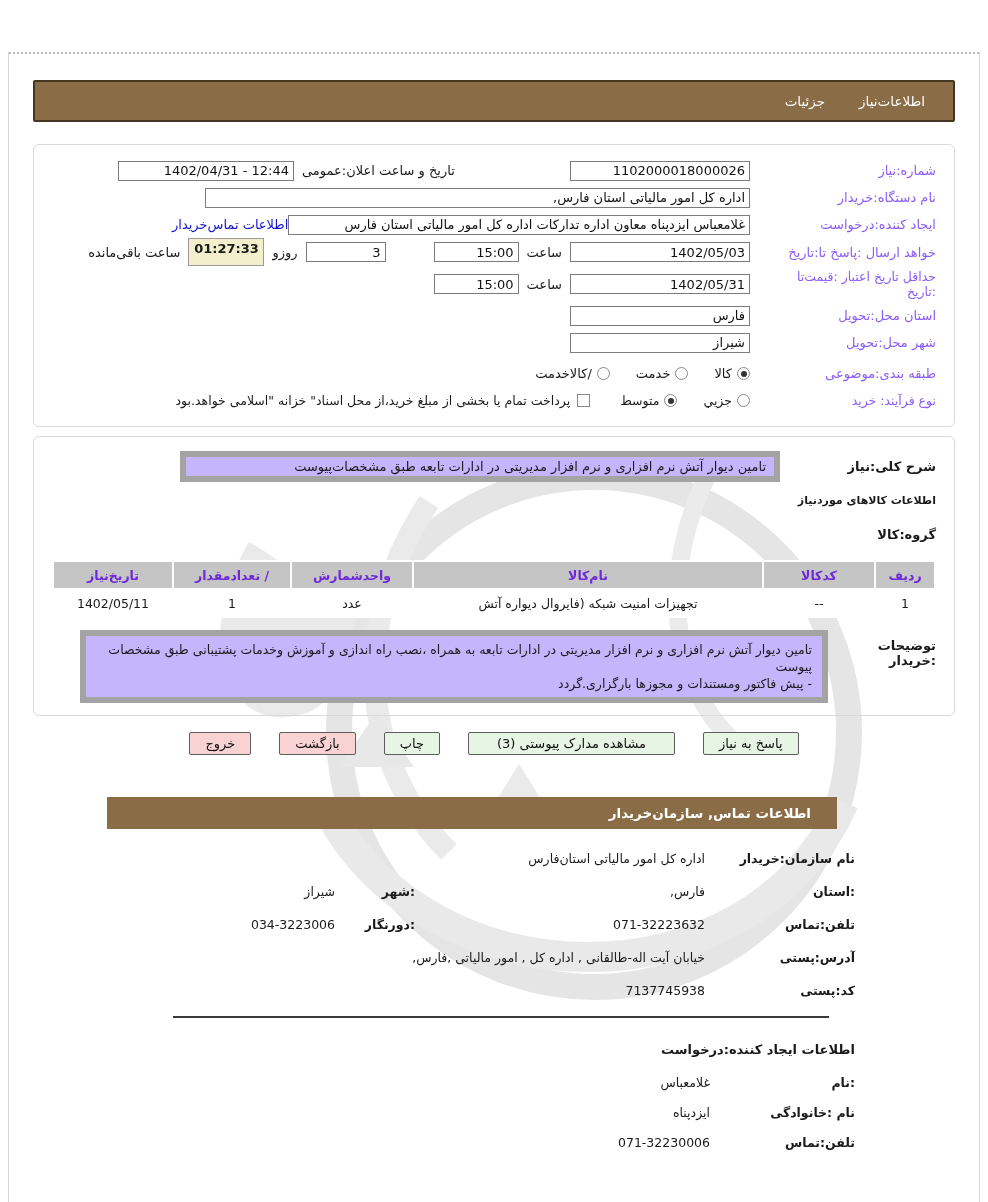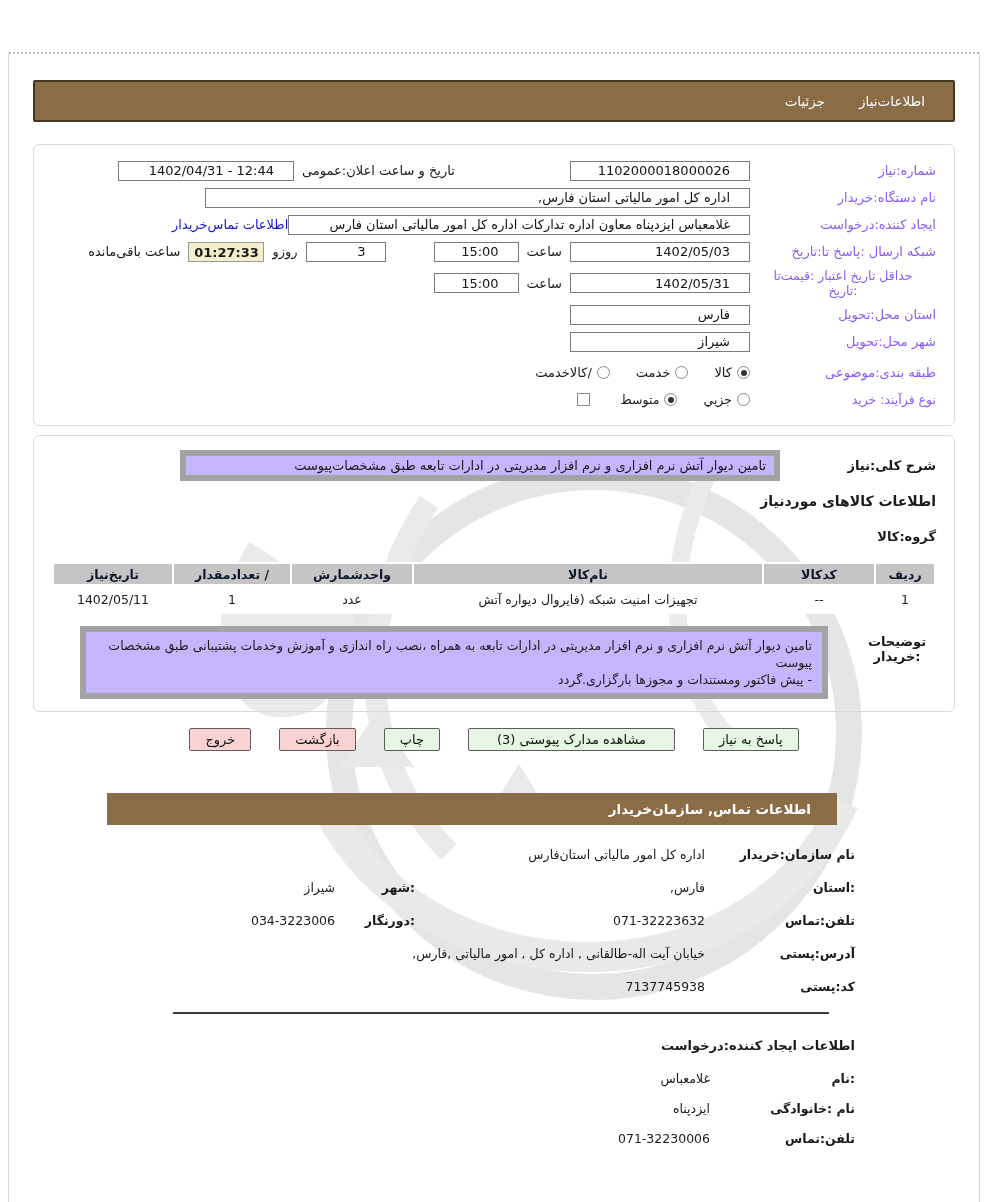--- a/index.html
+++ b/index.html
@@ -17,46 +17,46 @@
   .tabbar { margin:26px 24px 0 24px; height:42px; background:#8a6c46; border:2px solid #45361f; border-radius:2px;
             display:flex; align-items:center; gap:34px; padding:0 28px; color:#fff; font-size:13.5px; }
   .tabbar .tab { cursor:pointer; }
 
   
   .panel { margin:22px 24px 0 24px; border:1px solid #d9d9d9; border-radius:6px; padding:12px 18px; background:transparent; }
   .panel2 { margin-top:9px; }
 
   .frow { display:flex; align-items:center; min-height:27px; font-size:13px; }
   .flabel { width:186px; flex:0 0 186px; color:#8b5cf6; }
-  .flabel2 { font-size:12.5px; line-height:15px; text-align:center; }
+  .flabel2 { font-size:12.5px; line-height:15px; text-align:right; }
   .tb { height:20px; border:1px solid #7b7b7b; background:#fff; font-family:"DejaVu Sans",sans-serif;
-        font-size:13px; padding:0 19px; text-align:right; color:#111; }
+        font-size:13px; padding:0 4px; text-align:right; color:#111; }
   .ltr { direction:ltr; }
   .spacer { flex:1; }
   .minilabel { margin:0 8px; white-space:nowrap; }
-  .timer { width:76px; height:20px; background:#f3efcd; border:1px solid #9a9a9a; font-size:13px; font-weight:bold;
+  .timer { width:76px; height:28px; background:#f3efcd; border:1px solid #9a9a9a; font-size:13px; font-weight:bold;
            text-align:center; line-height:19px; direction:ltr; }
   .link { color:#1414cc; cursor:pointer; font-size:13px; white-space:nowrap; }
 
   .radio { width:13px; height:13px; border:1px solid #8a8a8a; border-radius:50%; display:inline-block; background:#fdfdfd;
            margin-left:5px; position:relative; flex:0 0 13px; cursor:pointer; }
   .radio.on::after { content:""; position:absolute; inset:2.5px; background:#333; border-radius:50%; }
   .checkbox { width:13px; height:13px; border:1px solid #8a8a8a; display:inline-block; background:#fdfdfd;
               margin-left:7px; flex:0 0 13px; cursor:pointer; }
 
   .boldlbl { font-weight:bold; font-size:13px; }
   .valbox { border:6px solid #a3a3a3; background:#c4b5fd; min-height:24px; display:flex; align-items:center;
             padding:2px 8px; font-size:13px; }
   .desc-box { width:600px; margin-right:60px; }
   .group-box { width:657px; margin-right:16px; }
   .notes-box { width:748px; margin-right:30px; font-size:12.5px; line-height:17px; flex-direction:column; align-items:flex-start; padding:5px 10px; }
-  .sect-heading { font-weight:bold; font-size:14px; margin:12px 0 10px 0; }
+  .sect-heading { font-weight:bold; font-size:11px; margin:12px 0 10px 0; }
 
   table.items { border-collapse:separate; border-spacing:2px; width:100%; margin-top:12px; background:#fff; }
-  table.items th { background:#c5c5c5; color:#0f172a; font-size:12.5px; font-weight:bold; height:20px; padding:2px 6px; }
+  table.items th { background:#c5c5c5; color:#6d28d9; font-size:12.5px; font-weight:bold; height:26px; padding:2px 6px; }
   table.items td { background:#fff; font-size:12.5px; height:26px; padding:2px 6px; text-align:center; }
   .c-radif{width:58px;} .c-code{width:110px;} .c-name{width:auto;} .c-unit{width:120px;} .c-qty{width:116px;} .c-date{width:118px;}
 
   .btnrow { display:flex; justify-content:center; gap:28px; margin-top:16px; }
   .btn { height:23px; border:1px solid #5d5d5d; border-radius:2px; font-family:"DejaVu Sans",sans-serif;
          font-size:13px; padding:1px 15px; cursor:pointer; color:#111; }
   .btn.green { background:#e7f6e4; }
   .btn.pink  { background:#f9d3d3; }
   .btn.wide  { padding:1px 28px; }
 
@@ -117,21 +117,21 @@
 
       <div class="frow">
         <span class="flabel">ایجاد کننده:درخواست</span>
         <input class="tb" style="width: 478px;" readonly="" value="غلامعباس ایزدپناه معاون اداره تدارکات اداره کل امور مالیاتی استان فارس">
         <span class="spacer"></span>
         <span class="link">اطلاعات تماس‌خریدار</span>
         <span style="flex:0 0 120px"></span>
       </div>
 
       <div class="frow">
-        <span class="flabel">شبکه ارسال :پاسخ تا:تاریخ</span>
+        <span class="flabel">خواهد ارسال :پاسخ تا:تاریخ</span>
         <input class="tb ltr" style="width: 180px;" readonly="" value="1402/05/03">
         <span class="minilabel">ساعت</span>
         <input class="tb ltr" style="width: 85px;" readonly="" value="15:00">
         <span style="flex:0 0 48px"></span>
         <input class="tb ltr" style="width: 80px;" readonly="" value="3">
         <span class="minilabel">روزو</span>
         <span class="timer">01:27:33</span>
         <span class="minilabel">ساعت باقی‌مانده</span>
         <span class="spacer"></span>
       </div>
@@ -165,20 +165,21 @@
         <span>/کالاخدمت</span>
       </div>
 
       <div class="frow" style="font-size:12.5px">
         <span class="flabel">نوع فرآیند: خرید</span>
         <span class="radio"></span>
         <span>جزیي</span>
         <span class="radio on" style="margin-right:26px"></span>
         <span>متوسط</span>
         <span class="checkbox" style="margin-right:30px"></span>
+        <span>پرداخت تمام یا بخشی از مبلغ خرید،از محل اسناد" خزانه "اسلامی خواهد.بود</span>
       </div>
     </div>
 
     <div class="panel panel2">
 
       <div class="frow" style="margin-top:2px">
         <span class="boldlbl" style="flex:0 0 96px">شرح کلی:نیاز</span>
         <div class="valbox desc-box">
           <span>تامین دیوار آتش نرم افزاری و نرم افزار مدیریتی در ادارات تابعه طبق مشخصات‌پیوست</span>
         </div>

